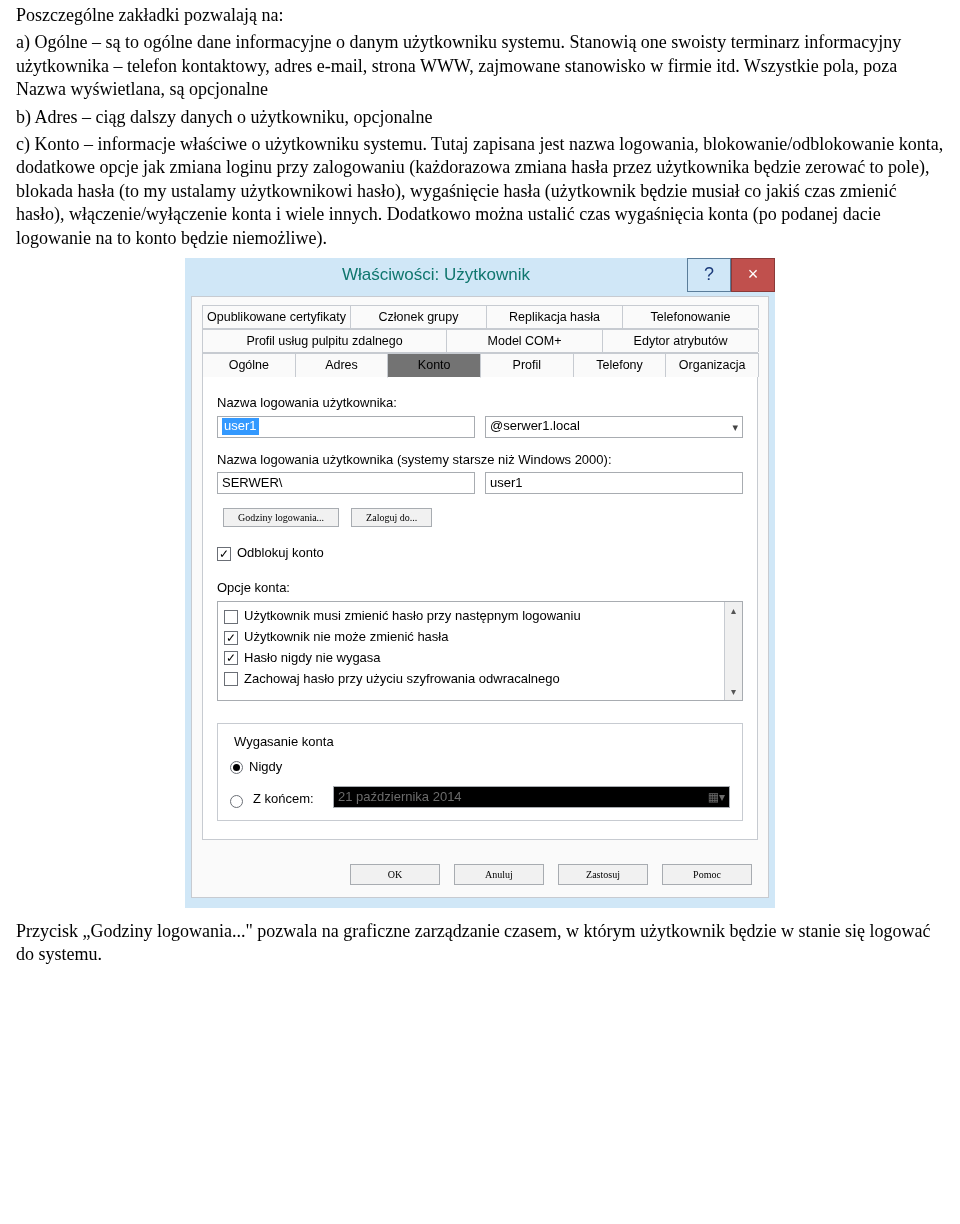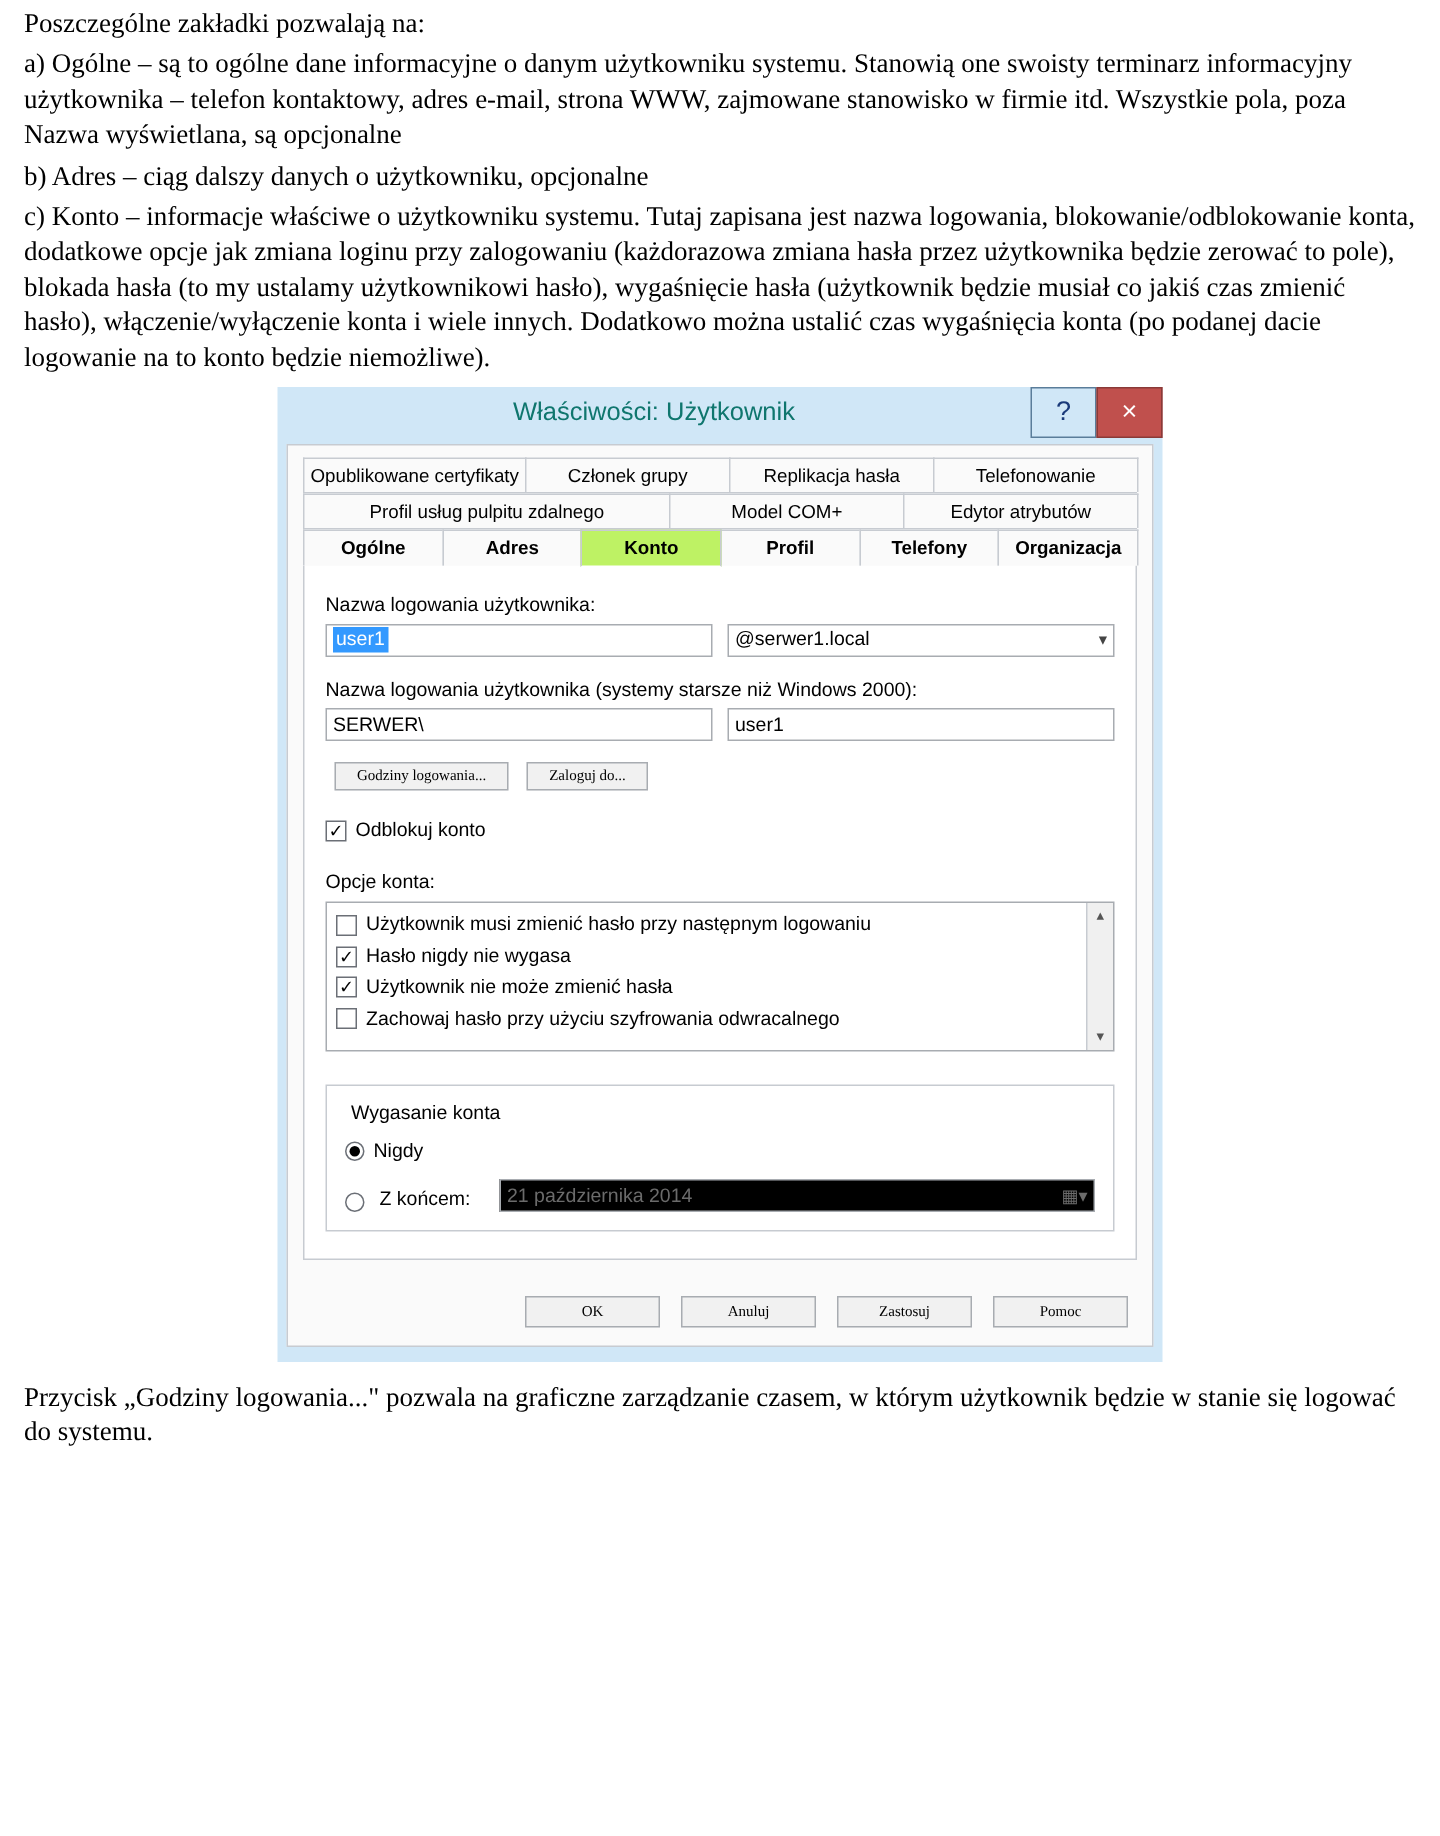--- a/index.html
+++ b/index.html
@@ -67,36 +67,36 @@
     padding: 8px 10px 12px 10px;
   }
   
   .tabs {
     margin-bottom: 8px;
   }
   .tab-row {
     display: flex;
     border-bottom: 1px solid #c7cbd1;
   }
-  .tab-row.last { border-bottom: none; font-weight: bold; }
+  .tab-row.last { border-bottom: none; }
   .tab {
     border: 1px solid #c7cbd1;
     border-bottom: none;
     background: #fafafa;
     padding: 3px 4px;
     font-size: 12.5px;
     text-align: center;
     flex: 1;
     white-space: nowrap;
     margin-right: -1px;
     position: relative;
     z-index: 0;
   }
   .tab.active {
-    background: #bef264;
+    background: #737373;
     border-bottom: 1px solid #fff;
     margin-bottom: -1px;
     z-index: 1;
   }
   .tab-content {
     border: 1px solid #c7cbd1;
     border-top: none;
     background: #fff;
     padding: 12px 14px 18px 14px;
   }
@@ -323,25 +323,25 @@
             </div>
 
             <span class="form-label">Opcje konta:</span>
             <div class="optbox">
               <div class="opt-line">
                   <span class="chk"></span>
                   <span>Użytkownik musi zmienić hasło przy następnym logowaniu</span>
                 </div>
               <div class="opt-line">
                   <span class="chk checked"></span>
+                  <span>Użytkownik nie może zmienić hasła</span>
+                </div>
+              <div class="opt-line">
+                  <span class="chk checked"></span>
                   <span>Hasło nigdy nie wygasa</span>
-                </div>
-              <div class="opt-line">
-                  <span class="chk checked"></span>
-                  <span>Użytkownik nie może zmienić hasła</span>
                 </div>
               <div class="opt-line">
                   <span class="chk"></span>
                   <span>Zachowaj hasło przy użyciu szyfrowania odwracalnego</span>
                 </div>
               <div class="scroll">
                 <span>▴</span>
                 <span>▾</span>
               </div>
             </div>

